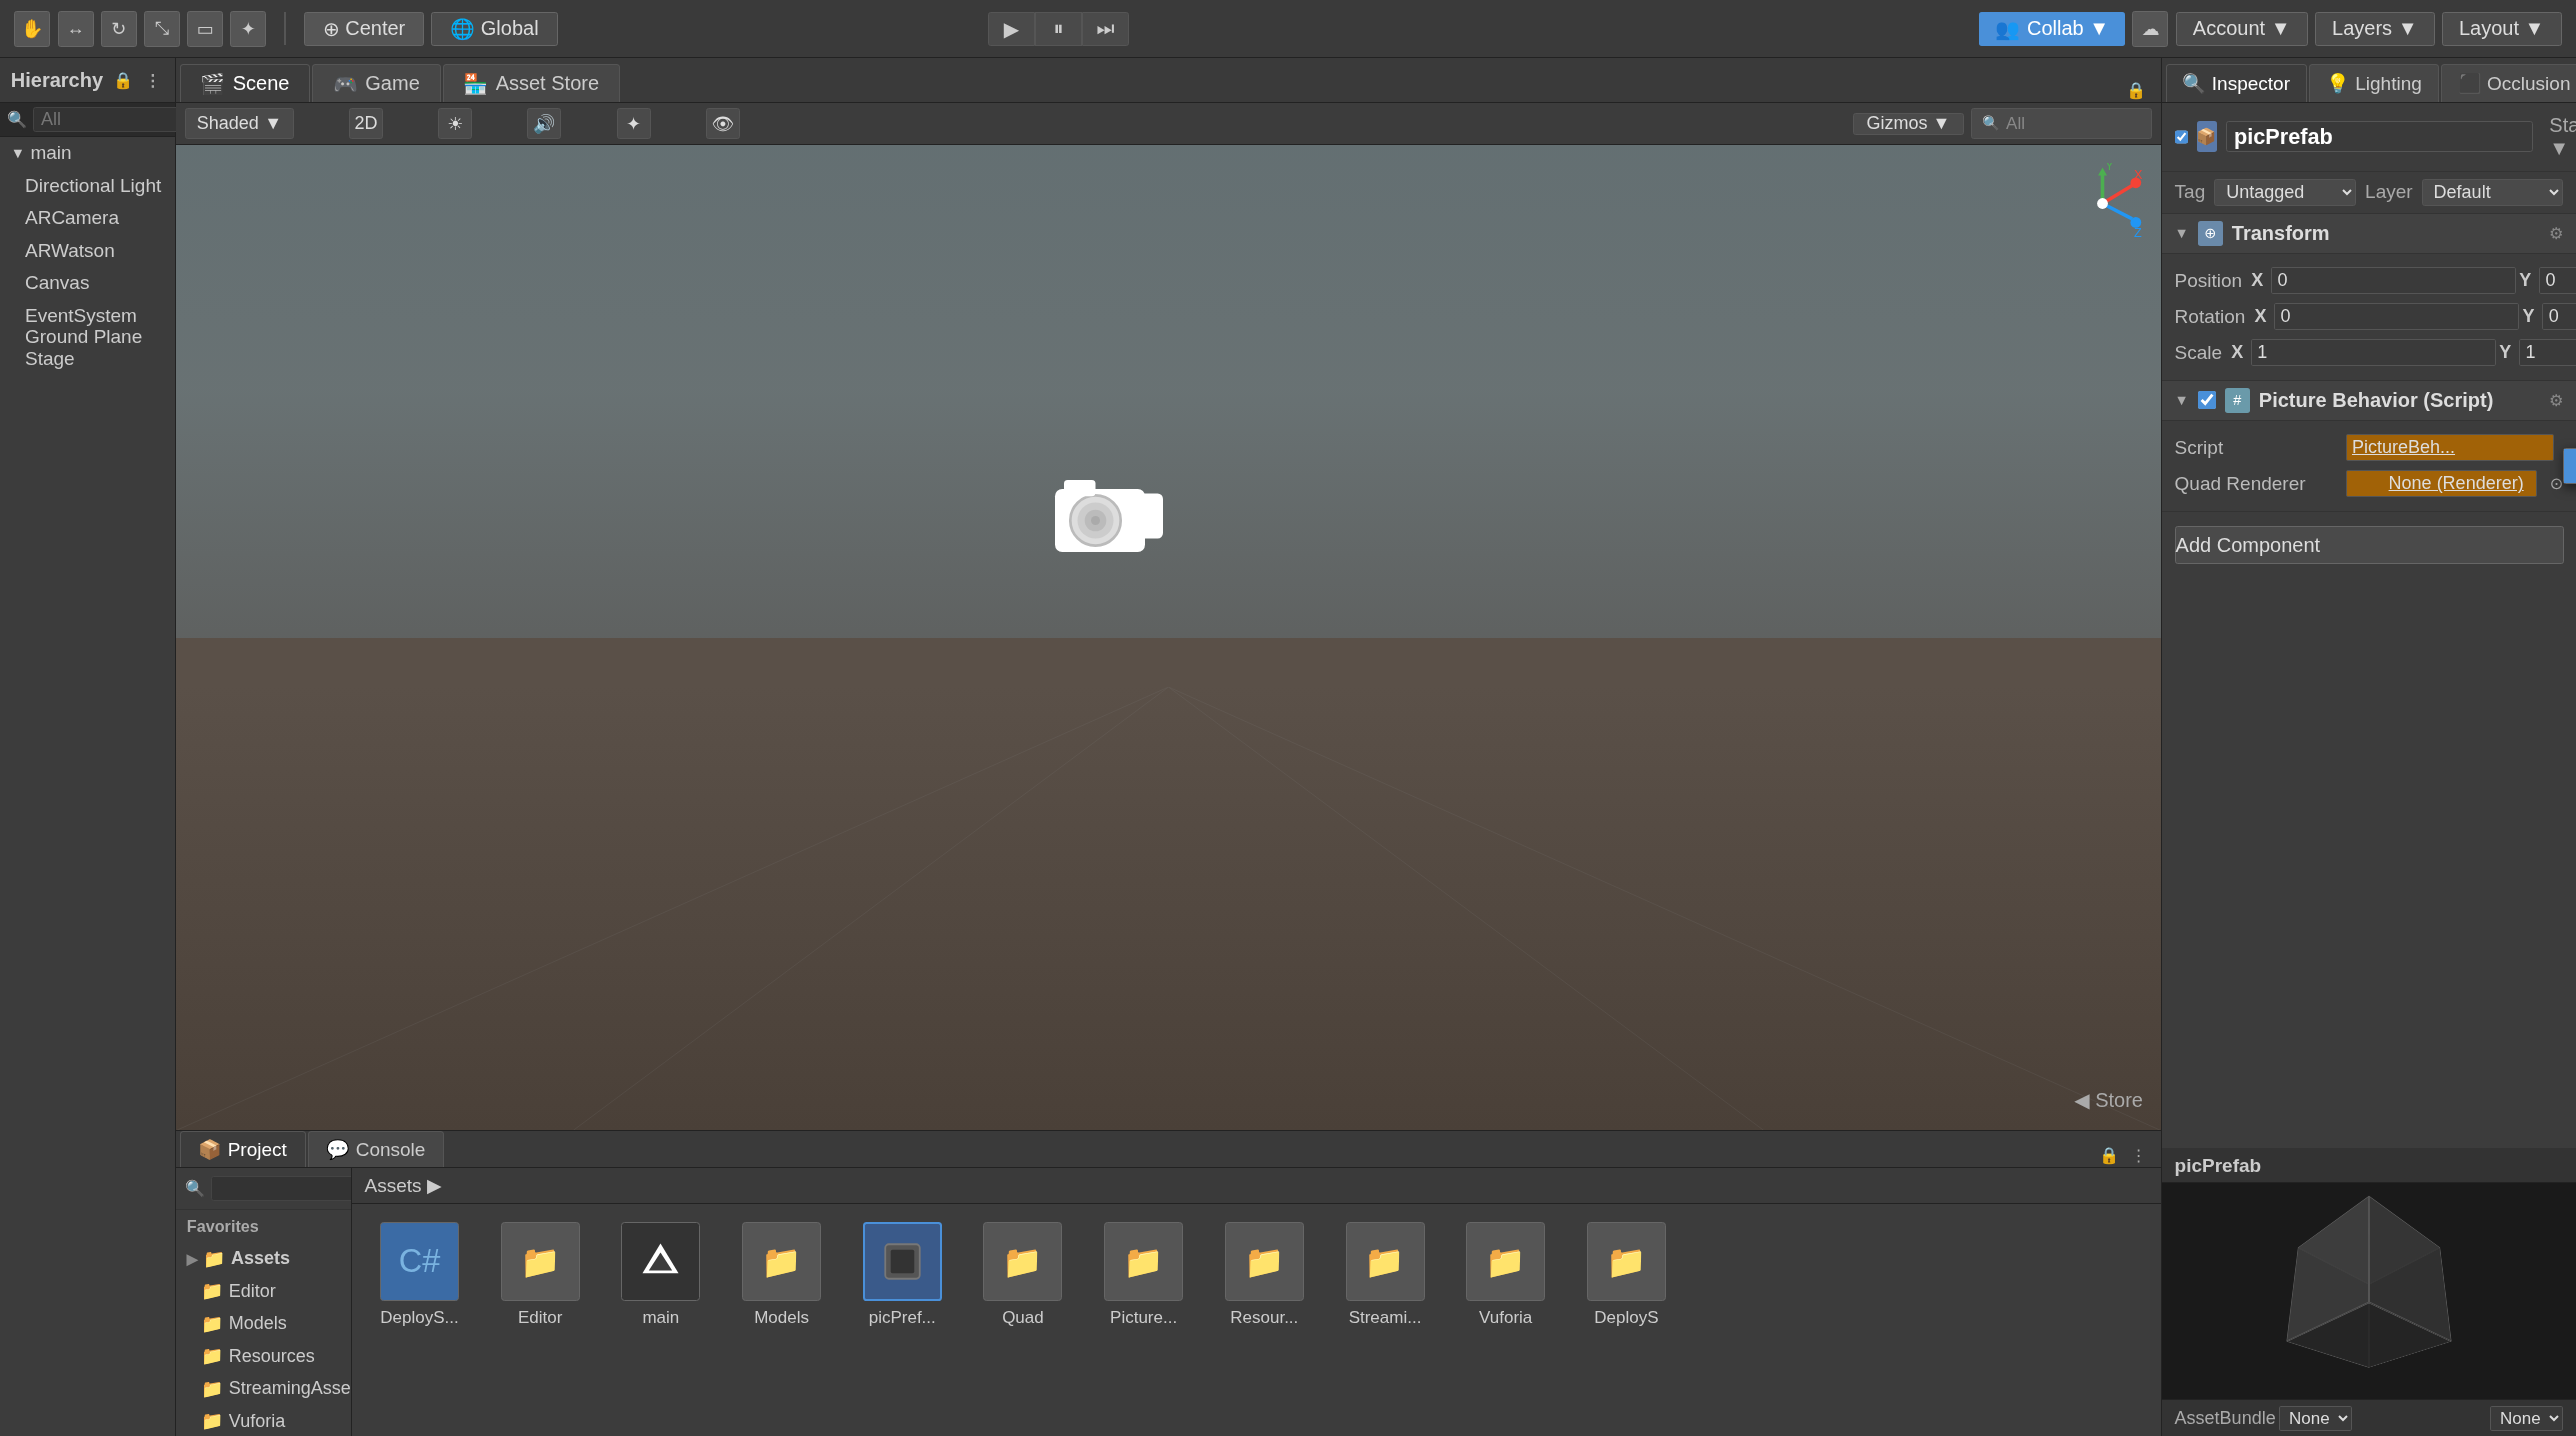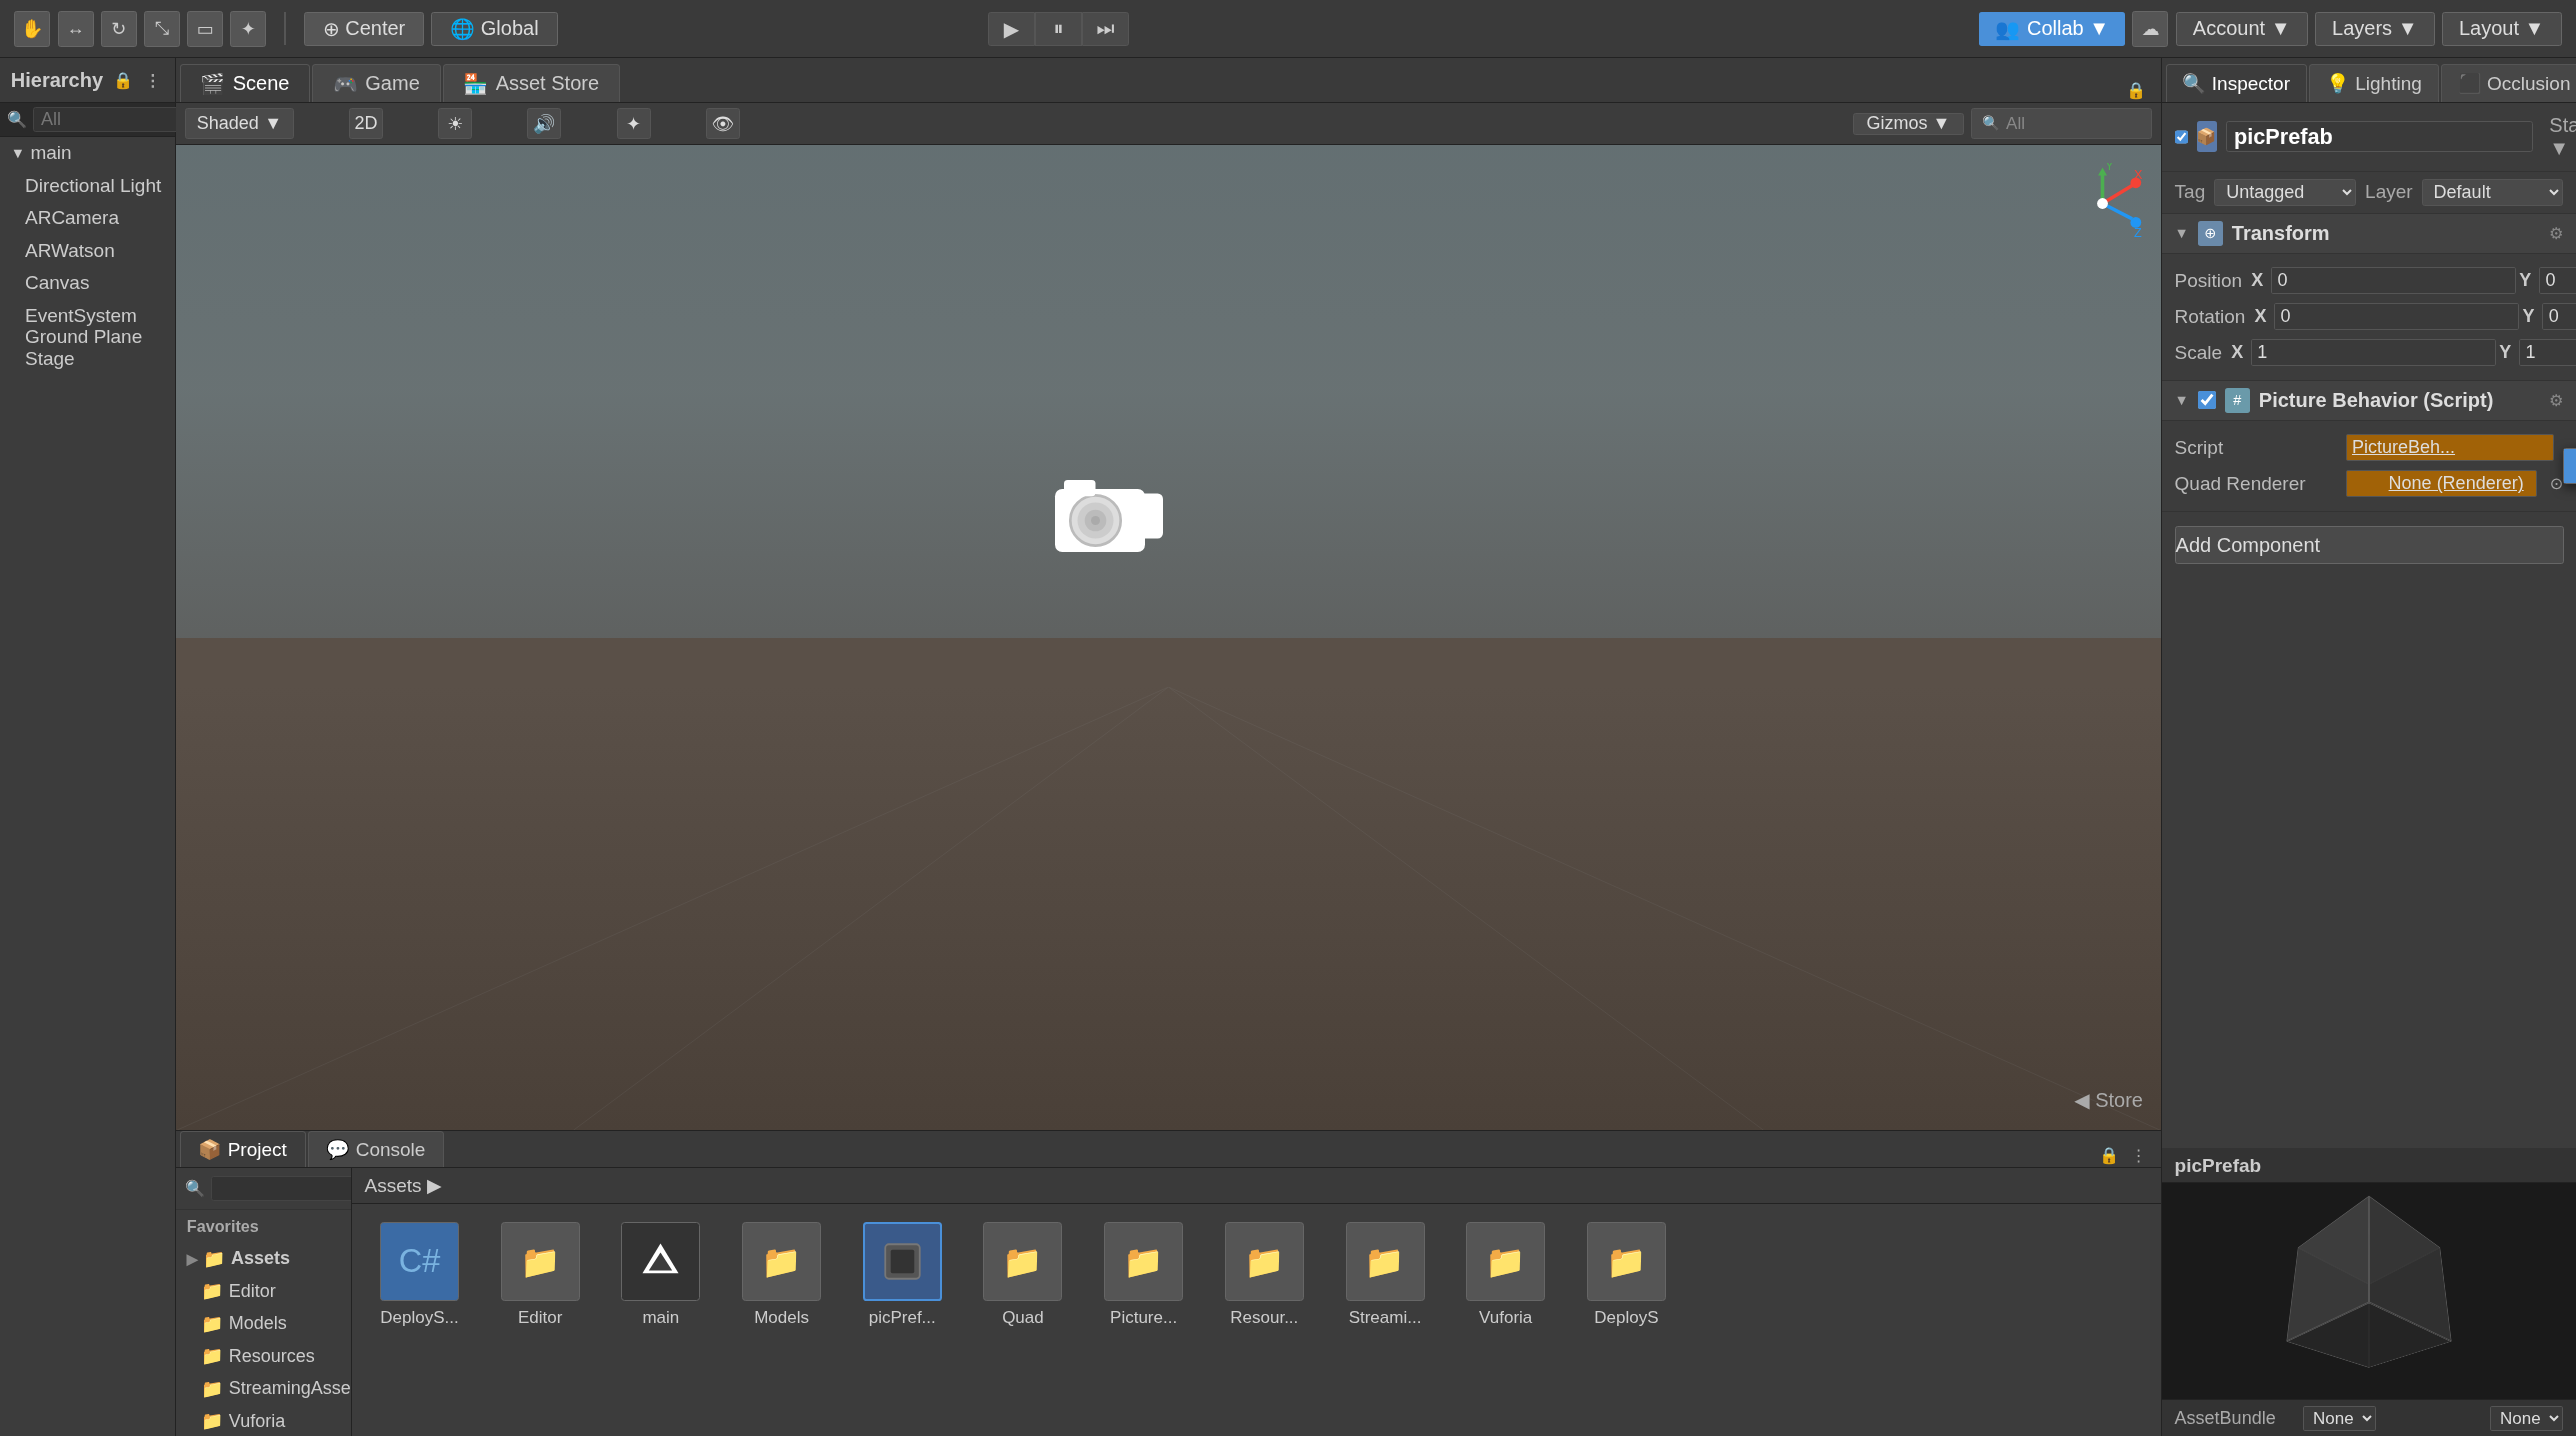--- a/index.html
+++ b/index.html
@@ -654,21 +654,21 @@
     
     .asset-bundle-bar {
       height: 38px;
       background: #333;
       border-top: 0.9px solid #222;
       display: flex;
       align-items: center;
       padding: 0 12.6px;
       font-size: 18px;
       color: #aaa;
-      gap: 27px;
+      gap: 3px;
     }
 
     
     .gizmo-svg {
       width: 81px;
       height: 81px;
     }
 
     
     ::-webkit-scrollbar { width: 7.2px; height: 7.2px; }

